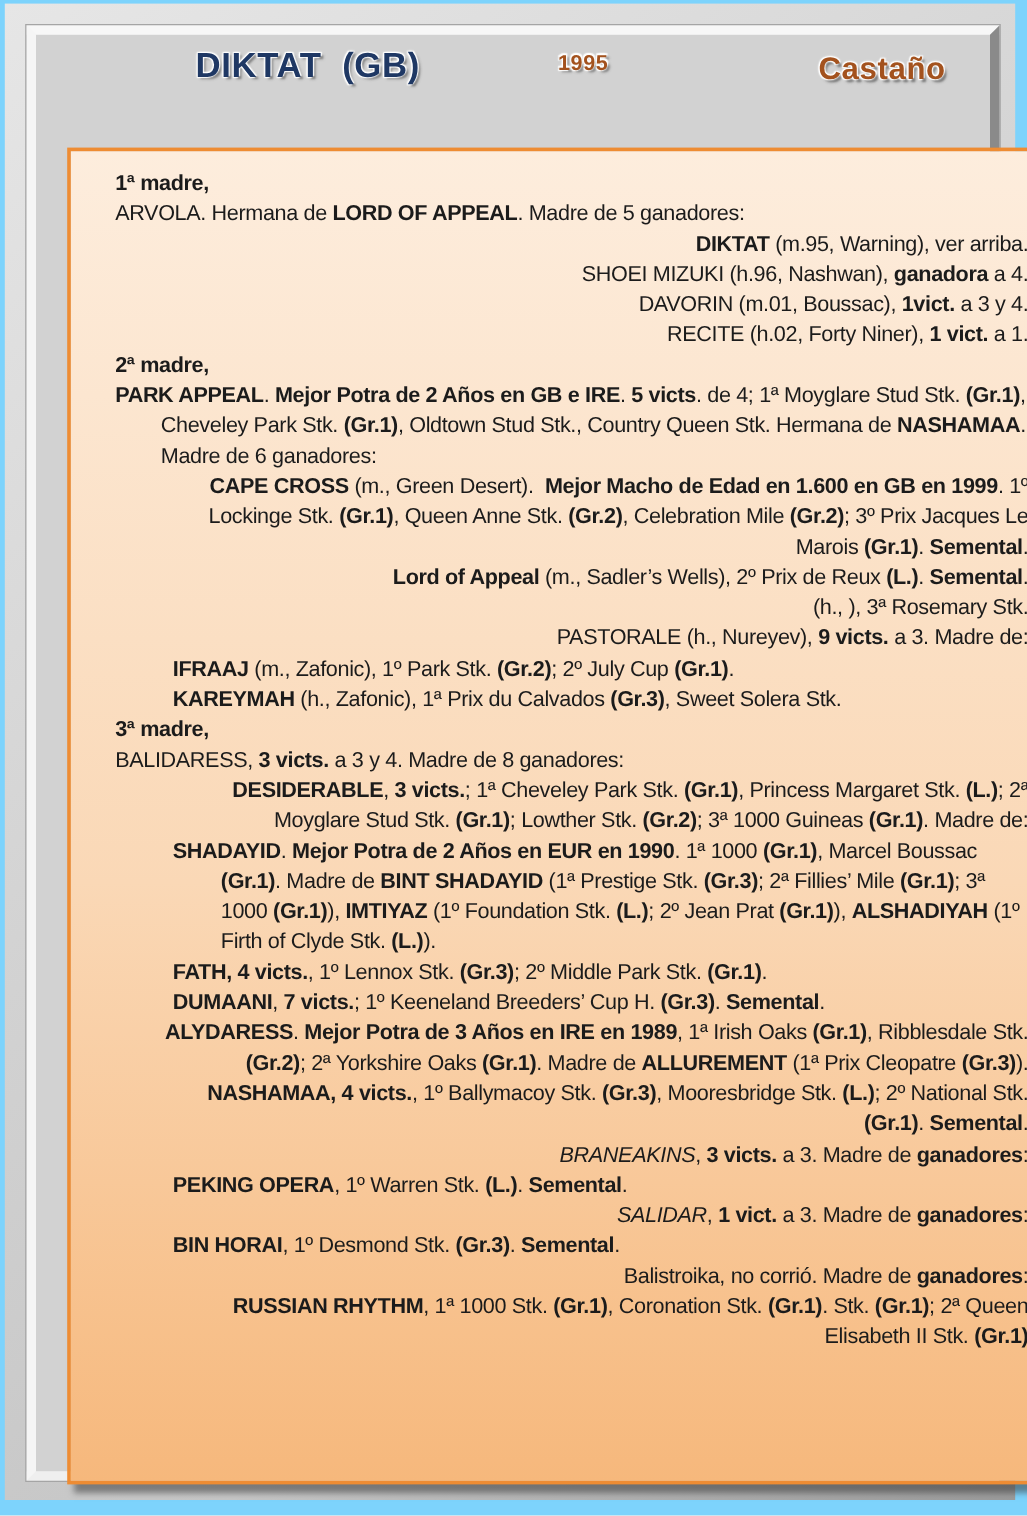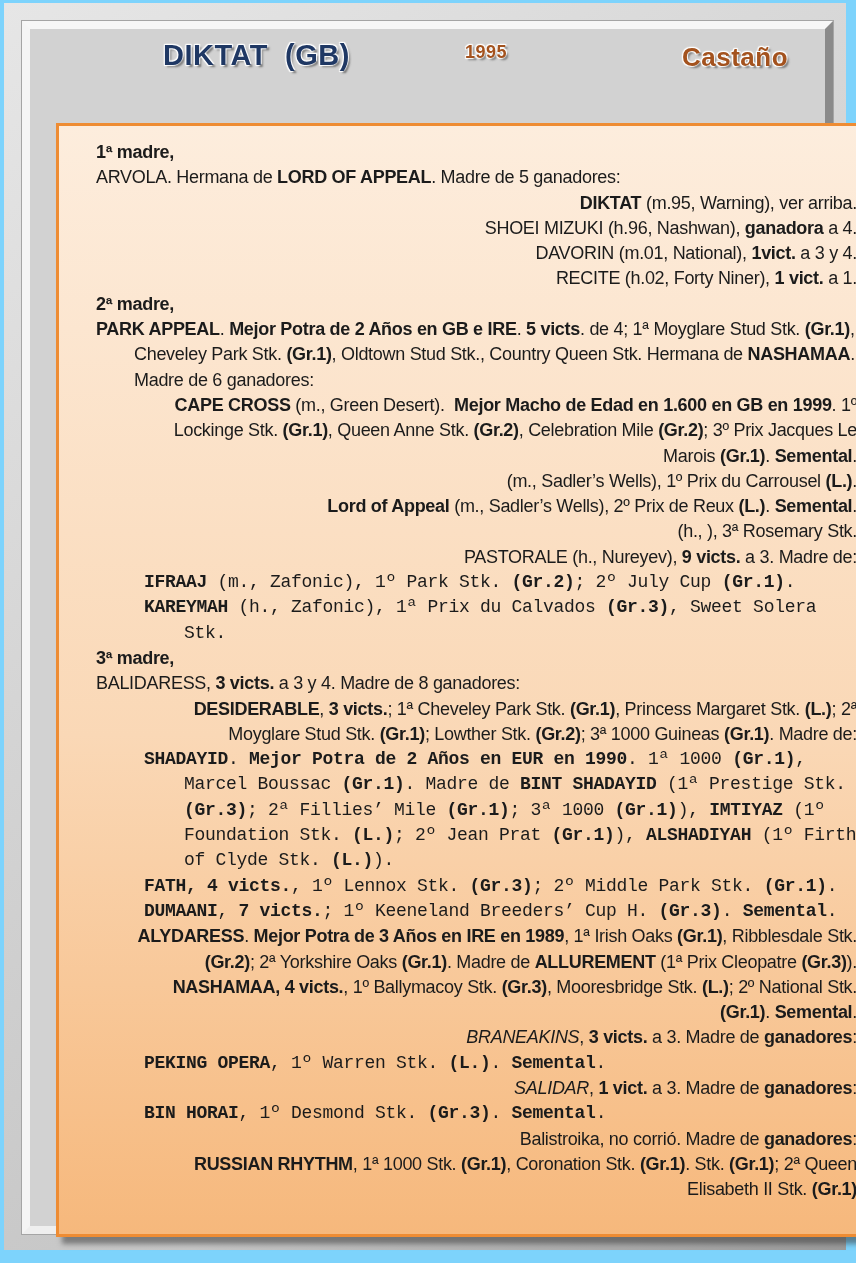--- a/index.html
+++ b/index.html
@@ -50,46 +50,45 @@
     font-size:18px;
     line-height:25.3px;
     letter-spacing:-0.3px;
     color:var(--c-text,#1B1B1B);
   }
   .para{margin:0;}
   .para .b{font-weight:bold;}
   .para .i{font-style:italic;}
   .l0{padding-left:38px;text-indent:-38px;}
   .l1{padding-left:62px;text-indent:-38px;text-align:right;}
-  .l2{padding-left:88px;text-indent:-40px;font-family:Liberation Mono, monospace;}
+  .l2{padding-left:88px;text-indent:-40px;}
   .l3{padding-left:40px;text-indent:22px;text-align:right;}
 </style>
 </head>
 <body>
 
 <div class="page">
   <div class="bevel">
     <div class="mat">
       <div>
         <span class="hdr-item hdr-title">DIKTAT &nbsp;(GB)</span>
         <span class="hdr-item hdr-year">1995</span>
         <span class="hdr-item hdr-coat">Castaño</span>
       </div>
       <div class="pedigree-box">
         <div class="pedigree-text">
             <p class="para l0"><span class="b">1ª madre,</span></p>
             <p class="para l0"><span>ARVOLA. Hermana de </span><span class="b">LORD OF APPEAL</span><span>. Madre de 5 ganadores:</span></p>
             <p class="para l1"><span class="b">DIKTAT</span><span> (m.95, Warning), ver arriba.</span></p>
             <p class="para l1"><span>SHOEI MIZUKI (h.96, Nashwan), </span><span class="b">ganadora</span><span> a 4.</span></p>
-            <p class="para l1"><span>DAVORIN (m.01, National), </span><span class="b">1vict.</span><span> a 3 y 4.</span></p>
+            <p class="para l1"><span>DAVORIN (m.01, Boussac), </span><span class="b">1vict.</span><span> a 3 y 4.</span></p>
             <p class="para l1"><span>RECITE (h.02, Forty Niner), </span><span class="b">1 vict.</span><span> a 1.</span></p>
             <p class="para l0"><span class="b">2ª madre,</span></p>
             <p class="para l0"><span class="b">PARK APPEAL</span><span>. </span><span class="b">Mejor Potra de 2 Años en GB e IRE</span><span>. </span><span class="b">5 victs</span><span>. de 4; 1ª Moyglare Stud Stk. </span><span class="b">(Gr.1)</span><span>, Cheveley Park Stk. </span><span class="b">(Gr.1)</span><span>, Oldtown Stud Stk., Country Queen Stk. Hermana de </span><span class="b">NASHAMAA</span><span>. Madre de 6 ganadores:</span></p>
             <p class="para l1"><span class="b">CAPE CROSS</span><span> (m., Green Desert). &nbsp;</span><span class="b">Mejor Macho de Edad en 1.600 en GB en 1999</span><span>. 1º Lockinge Stk. </span><span class="b">(Gr.1)</span><span>, Queen Anne Stk. </span><span class="b">(Gr.2)</span><span>, Celebration Mile </span><span class="b">(Gr.2)</span><span>; 3º Prix Jacques Le Marois </span><span class="b">(Gr.1)</span><span>. </span><span class="b">Semental</span><span>.</span></p>
-            <p class="para l1"><span>(m., Sadler’s Wells), 1º Prix du Carrousel </span><span class="b">(L.)</span><span>.</span></p>
             <p class="para l1"><span class="b">Lord of Appeal</span><span> (m., Sadler’s Wells), 2º Prix de Reux </span><span class="b">(L.)</span><span>. </span><span class="b">Semental</span><span>.</span></p>
             <p class="para l1"><span>(h., ), 3ª Rosemary Stk.</span></p>
             <p class="para l1"><span>PASTORALE (h., Nureyev), </span><span class="b">9 victs.</span><span> a 3. Madre de:</span></p>
             <p class="para l2"><span class="b">IFRAAJ</span><span> (m., Zafonic), 1º Park Stk. </span><span class="b">(Gr.2)</span><span>; 2º July Cup </span><span class="b">(Gr.1)</span><span>.</span></p>
             <p class="para l2"><span class="b">KAREYMAH</span><span> (h., Zafonic), 1ª Prix du Calvados </span><span class="b">(Gr.3)</span><span>, Sweet Solera Stk.</span></p>
             <p class="para l0"><span class="b">3ª madre,</span></p>
             <p class="para l0"><span>BALIDARESS, </span><span class="b">3 victs.</span><span> a 3 y 4. Madre de 8 ganadores:</span></p>
             <p class="para l1"><span class="b">DESIDERABLE</span><span>, </span><span class="b">3 victs.</span><span>; 1ª Cheveley Park Stk. </span><span class="b">(Gr.1)</span><span>, Princess Margaret Stk. </span><span class="b">(L.)</span><span>; 2ª Moyglare Stud Stk. </span><span class="b">(Gr.1)</span><span>; Lowther Stk. </span><span class="b">(Gr.2)</span><span>; 3ª 1000 Guineas </span><span class="b">(Gr.1)</span><span>. Madre de:</span></p>
             <p class="para l2"><span class="b">SHADAYID</span><span>. </span><span class="b">Mejor Potra de 2 Años en EUR en 1990</span><span>. 1ª 1000 </span><span class="b">(Gr.1)</span><span>, Marcel Boussac </span><span class="b">(Gr.1)</span><span>. Madre de </span><span class="b">BINT SHADAYID</span><span> (1ª Prestige Stk. </span><span class="b">(Gr.3)</span><span>; 2ª Fillies’ Mile </span><span class="b">(Gr.1)</span><span>; 3ª 1000 </span><span class="b">(Gr.1)</span><span>), </span><span class="b">IMTIYAZ</span><span> (1º Foundation Stk. </span><span class="b">(L.)</span><span>; 2º Jean Prat </span><span class="b">(Gr.1)</span><span>), </span><span class="b">ALSHADIYAH</span><span> (1º Firth of Clyde Stk. </span><span class="b">(L.)</span><span>).</span></p>
             <p class="para l2"><span class="b">FATH, 4 victs.</span><span>, 1º Lennox Stk. </span><span class="b">(Gr.3)</span><span>; 2º Middle Park Stk. </span><span class="b">(Gr.1)</span><span>.</span></p>

